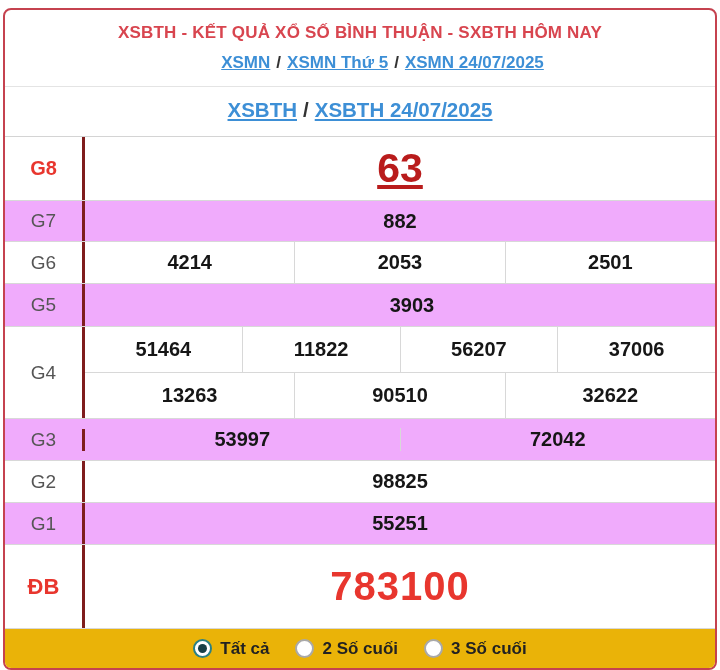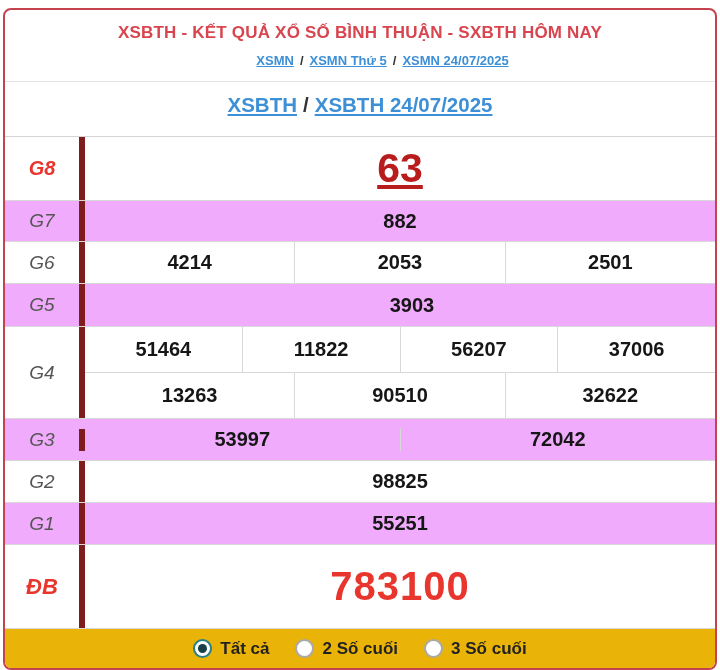--- a/index.html
+++ b/index.html
@@ -12,35 +12,35 @@
     overflow: hidden; background: #fff;
     display: flex; flex-direction: column;
   }
 
   
   .hdr { height: 126px; text-align: center; flex: none; }
   .page-title {
     padding-top: 13px; font-size: 17px; font-weight: 700;
     color: #d8454f; letter-spacing: .2px;
   }
-  .crumbs { margin-top: 10px; font-size: 13px; font-weight: 700; padding-left: 45px; }
+  .crumbs { margin-top: 10px; font-size: 17px; font-weight: 700; padding-left: 45px; }
   .crumbs a, .subtitle a { color: #3d8fd6; text-decoration: underline; cursor: pointer; }
   .crumb-sep { color: #333; padding: 0 6px; font-weight: 700; }
   .hdr-divider { border: none; border-top: 1px solid #e4e4e4; margin-top: 13px; }
   .subtitle { margin-top: 11px; font-size: 20.5px; font-weight: 700; }
   .subtitle .crumb-sep { font-size: 20.5px; }
 
   
   .tbl { border-top: 1px solid #d4d4d4; flex: none; }
   .row { display: flex; border-bottom: 1px solid #d8d8d8; background: #fff; }
   .row.shade { background: #f0abfc; }
   .label-cell {
-    width: 80px; flex: none; border-right: 6px solid #7f1d1d;
+    width: 80px; flex: none; border-right: 3px solid #7f1d1d;
     display: flex; align-items: center; justify-content: center;
-    font-size: 19px; color: #555; font-style: italic;
+    font-size: 19px; color: #555;
   }
   .label-cell.hl { color: #e8362e; font-weight: 600; font-size: 20px; }
   .row.xl .label-cell.hl { font-weight: 700; font-size: 22px; }
   .value-area { flex: 1; display: flex; flex-direction: column; }
   .line { flex: 1; display: flex; }
   .line + .line { border-top: 1px solid #d8d8d8; }
   .cell {
     flex: 1; display: flex; align-items: center; justify-content: center;
     font-weight: 700; font-size: 20px; color: #161616;
   }

